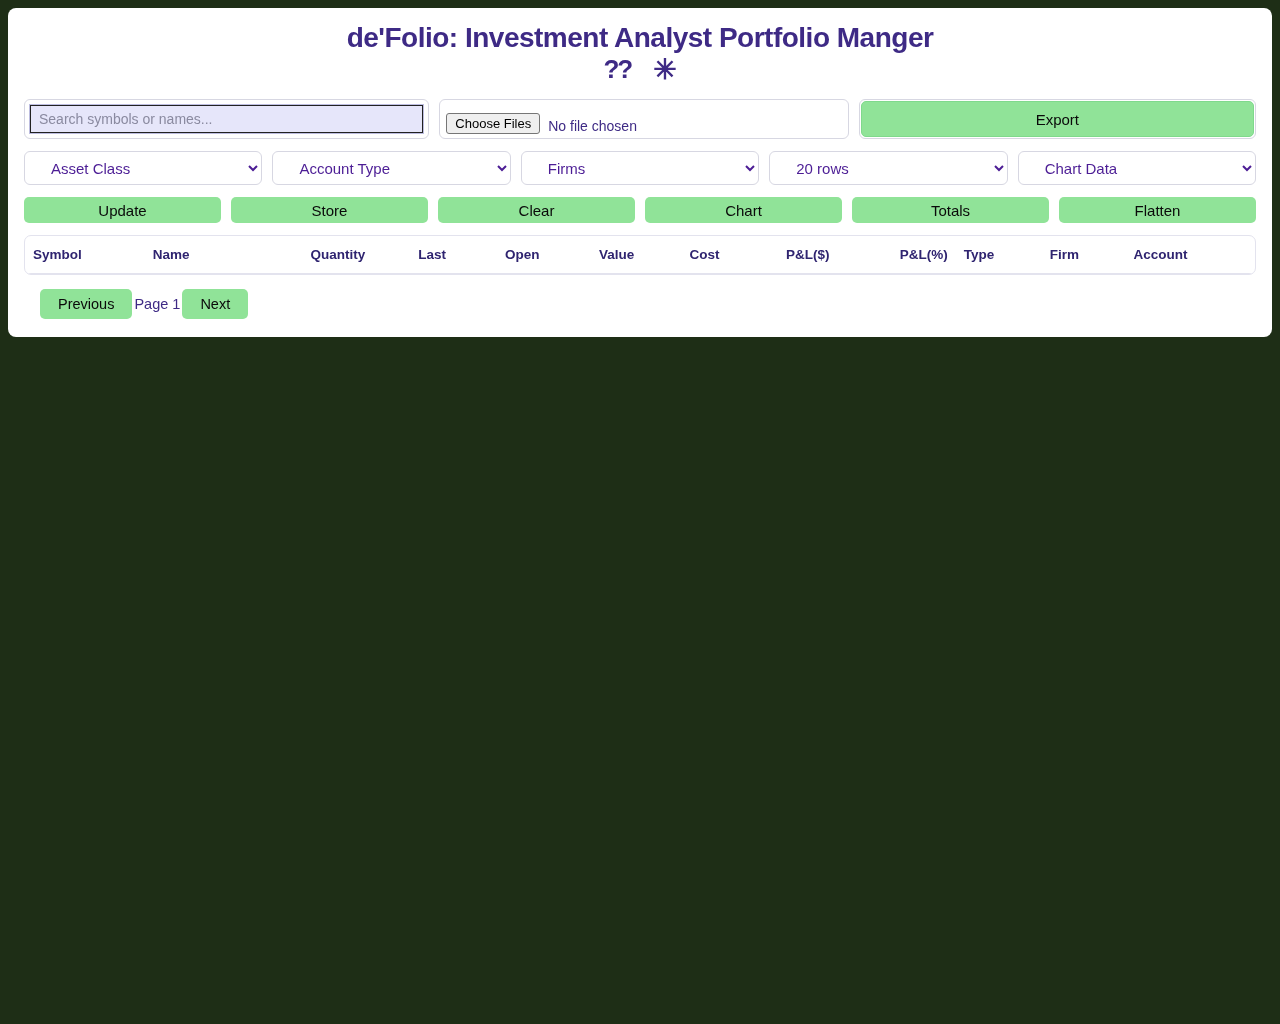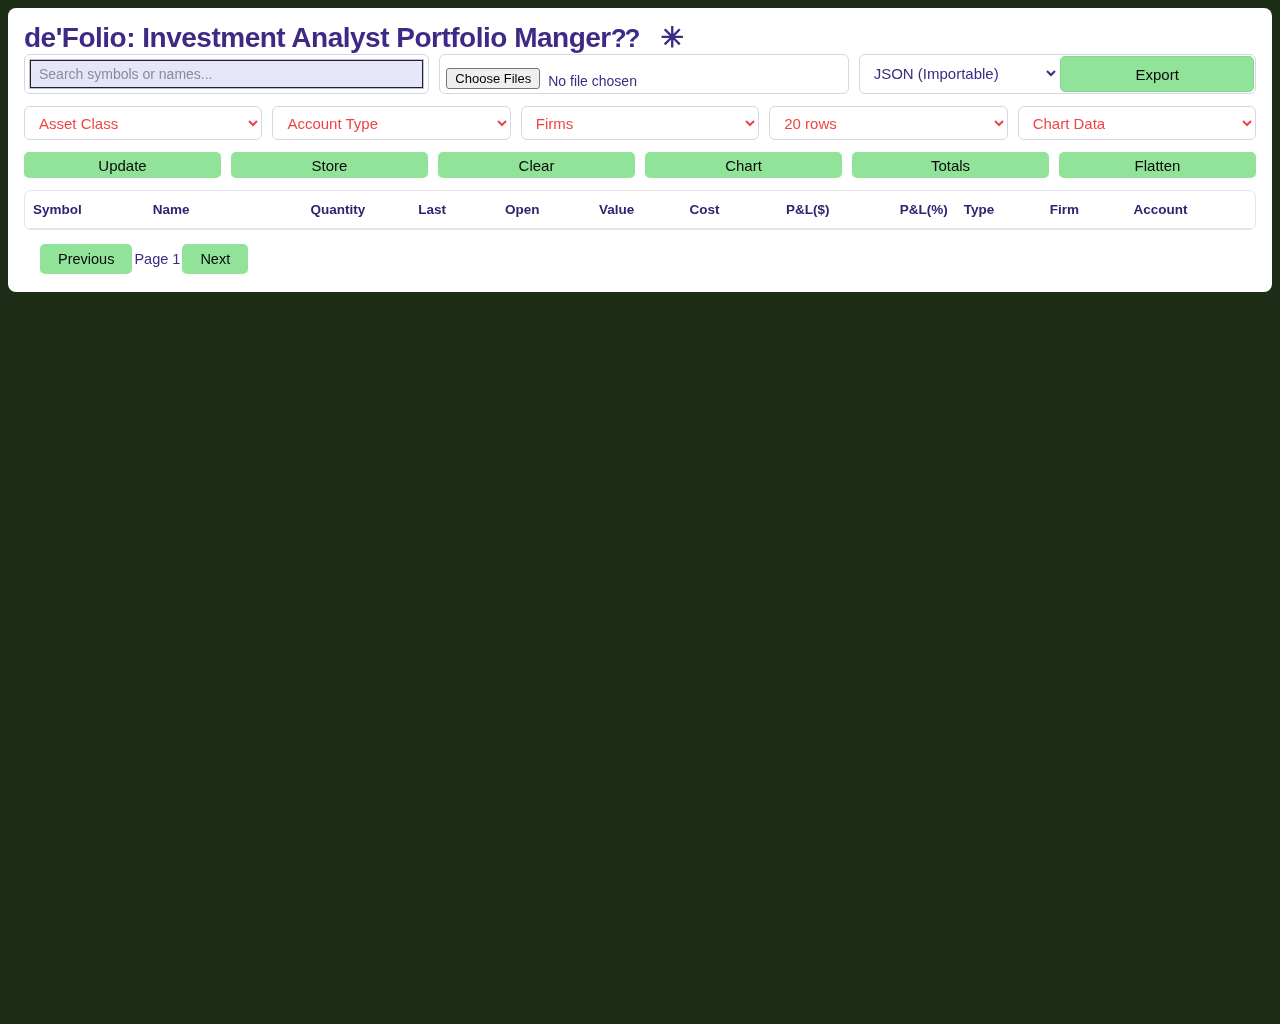--- a/index.html
+++ b/index.html
@@ -12,20 +12,22 @@
   .panel {
     margin: 8px;
     background: #ffffff;
     border-radius: 8px;
     padding: 14px 16px 18px 16px;
   }
   .header-row {
     display: flex;
     align-items: center;
     justify-content: flex-start;
+    margin-bottom: 14px;
+    flex-direction: column;
   }
   .title {
     font-size: 28px;
     font-weight: 800;
     color: #3e2a85;
     letter-spacing: -0.5px;
   }
   .header-icons {
     display: flex;
     gap: 22px;
@@ -120,23 +122,23 @@
     font-size: 15px;
     cursor: pointer;
   }
 
   .filters-row select {
     flex: 1;
     height: 34px;
     border: 1px solid #d7d7e2;
     border-radius: 6px;
     background: #fff;
-    color: #ef4444;
-    font-size: 15px;
-    padding: 0 10px;
+    color: #4c1d95;
+    font-size: 15px;
+    padding: 0 22px;
   }
 
   .actions-row button {
     flex: 1;
     height: 26px;
     border: none;
     background: #90e398;
     border-radius: 5px;
     color: #0a0a0a;
     font-size: 15px;
@@ -201,23 +203,20 @@
 
   <div class="row">
     <div class="search-wrap">
       <input class="search-input" type="text" placeholder="Search symbols or names..." style="">
     </div>
     <div class="file-wrap">
       <button class="choose-files-btn">Choose Files</button>
       <span>No file chosen</span>
     </div>
     <div class="export-wrap">
-      <select>
-        <option>JSON (Importable)</option>
-      </select>
       <button class="export-btn">Export</button>
     </div>
   </div>
 
   <div class="row filters-row">
     <select>
       <option>Asset Class</option>
     </select>
     <select>
       <option>Account Type</option>

